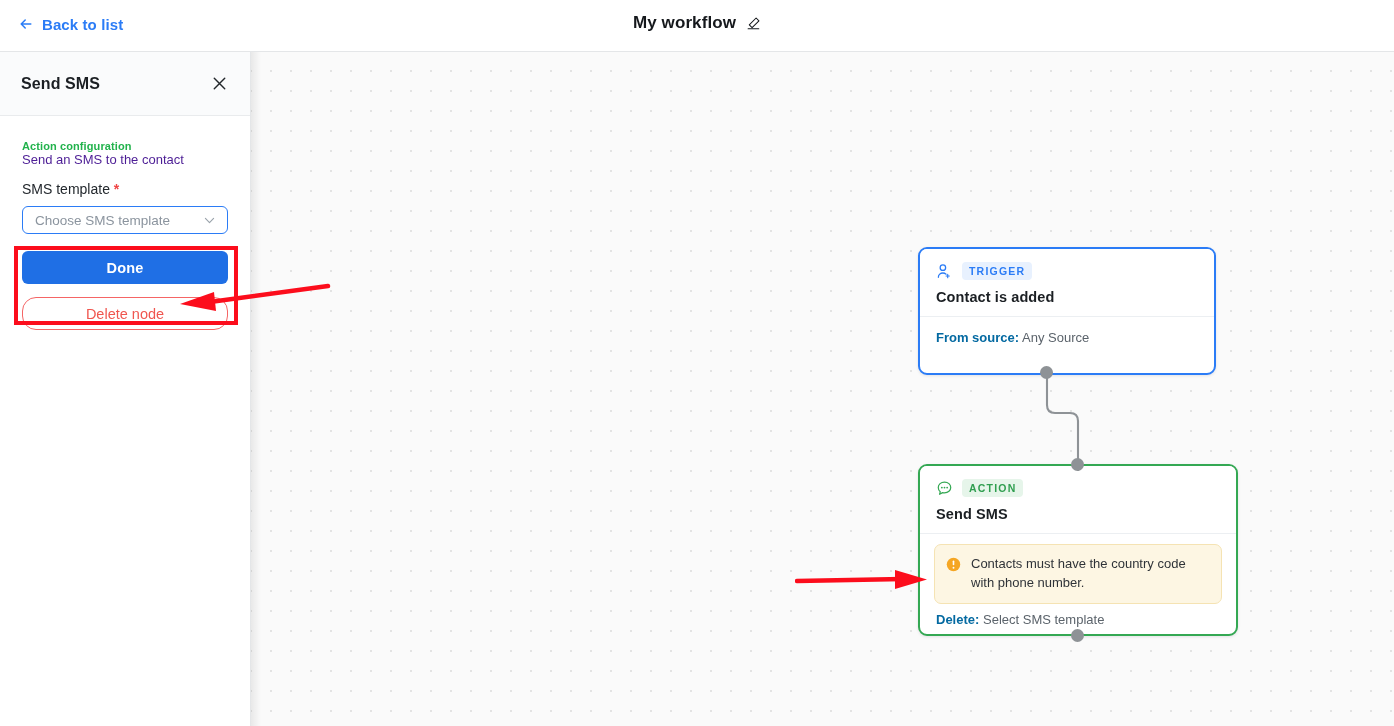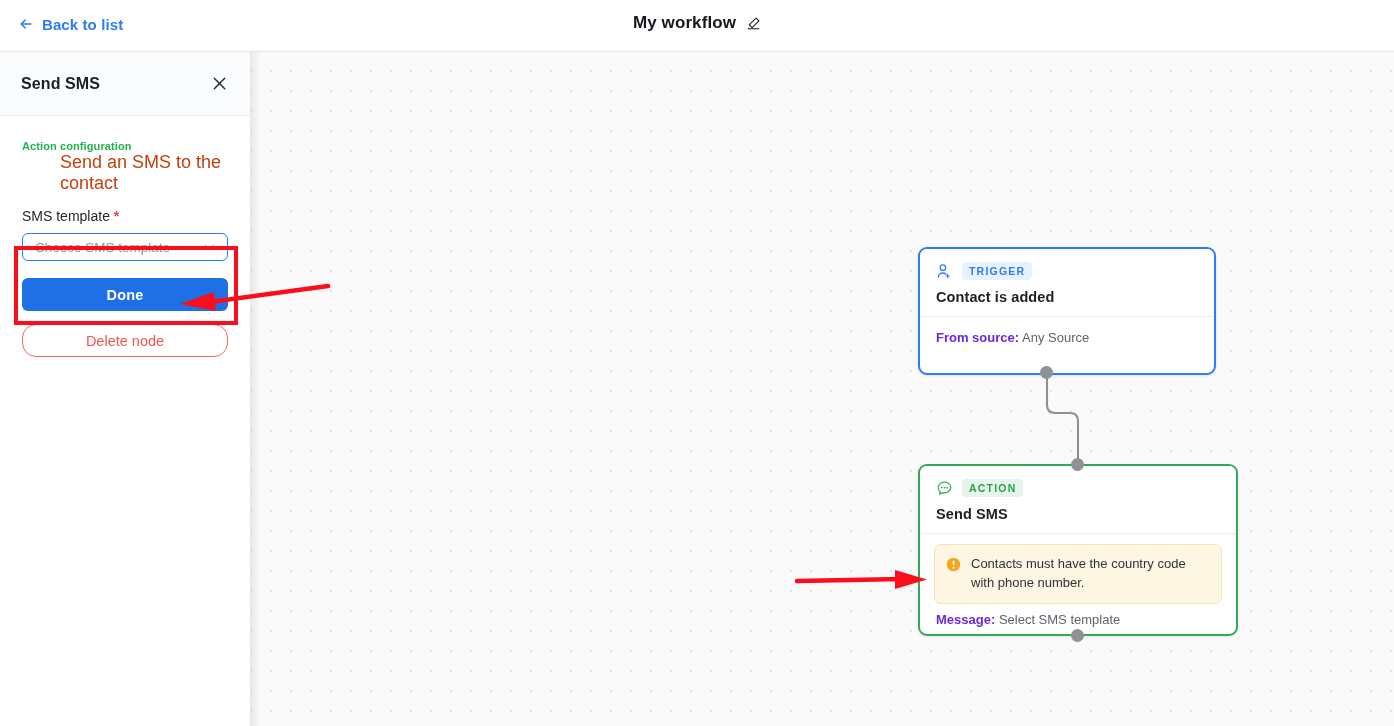--- a/index.html
+++ b/index.html
@@ -40,21 +40,21 @@
     height: 64px; background: #fafbfc; border-bottom: 1px solid #e9ebed;
     display: flex; align-items: center; justify-content: space-between;
     padding: 0 21px;
   }
   .panel-title { font-size: 16px; font-weight: 700; color: #1b1f23; letter-spacing: .1px; }
   .close-x { width: 19px; height: 19px; cursor: pointer; display: block; }
   .panel-body { padding: 24px 22px 0 22px; position: relative; }
   .section-title {
     color: #22b24c; font-size: 11px; font-weight: 700; letter-spacing: .1px;
   }
-  .section-desc { font-size: 18px; color: #c2410c; margin-bottom: 14px; margin-left: 38px; }
+  .section-desc { font-size: 13px; color: #4c1d95; margin-bottom: 14px; }
 
   .field-label { font-size: 14px; color: #23282d; font-weight: 500; margin-bottom: 9px; }
   .req { color: #ef4444; font-weight: 700; }
   .select-box {
     height: 28px; border: 1px solid #2b7cf6; border-radius: 6px;
     background: #fff; display: flex; align-items: center;
     justify-content: space-between; padding: 0 11px 0 12px; cursor: pointer;
   }
   .select-text { font-size: 13.5px; color: #8b949e; }
   .chev { width: 13px; height: 13px; display: block; }
@@ -111,21 +111,21 @@
   .badge {
     font-size: 10.5px; font-weight: 700; letter-spacing: 1.2px;
     padding: 3px 7px; border-radius: 4px;
   }
   .badge-trigger { background: #e8f1fe; color: #2b7cf6; }
   .badge-action  { background: #e6f5ea; color: #2f9e4f; }
   .node-name { font-size: 14.5px; font-weight: 700; color: #1b1f23; letter-spacing: .1px; }
 
   .node-body { padding: 13px 16px 0 16px; }
   .kv { font-size: 13px; }
-  .kv b { color: #6d28d9; font-weight: 700; }
+  .kv b { color: #0369a1; font-weight: 700; }
   .kv span { color: #5b636b; }
 
   .warn-box {
     margin: 10px 14px 0 14px; background: #fdf6e3; border: 1px solid #f5e3b3;
     border-radius: 7px; padding: 10px 12px 10px 11px;
     display: flex; gap: 10px; align-items: flex-start;
   }
   .warn-ico { flex: 0 0 auto; margin-top: 2px; display:block; }
   .warn-text { font-size: 13px; color: #2f3338; line-height: 1.45; }
   .msg-row { padding: 8px 16px 0 16px; font-size: 13px; }
@@ -251,21 +251,21 @@
           <svg width="15" height="15" viewBox="0 0 16 16">
             <circle cx="8" cy="8" r="7.2" fill="#f5a623"></circle>
             <rect x="7.15" y="3.8" width="1.7" height="5" rx=".85" fill="#fff"></rect>
             <circle cx="8" cy="11.4" r="1" fill="#fff"></circle>
           </svg>
         </span>
         <span class="warn-text">Contacts must have the country code with phone number.</span>
       </div>
 
       <div class="msg-row kv">
-        <b>Message:</b>
+        <b>Delete:</b>
         <span>Select SMS template</span>
       </div>
     </div>
 
     <div class="dot" style="left:789px; top:314px;"></div>
     <div class="dot" style="left:820px; top:406px;"></div>
     <div class="dot" style="left:820px; top:577px;"></div>
   </div>
 
   <svg class="arrow-svg" style="left:170px; top:278px; width:165px; height:40px;" viewBox="0 0 165 40">

